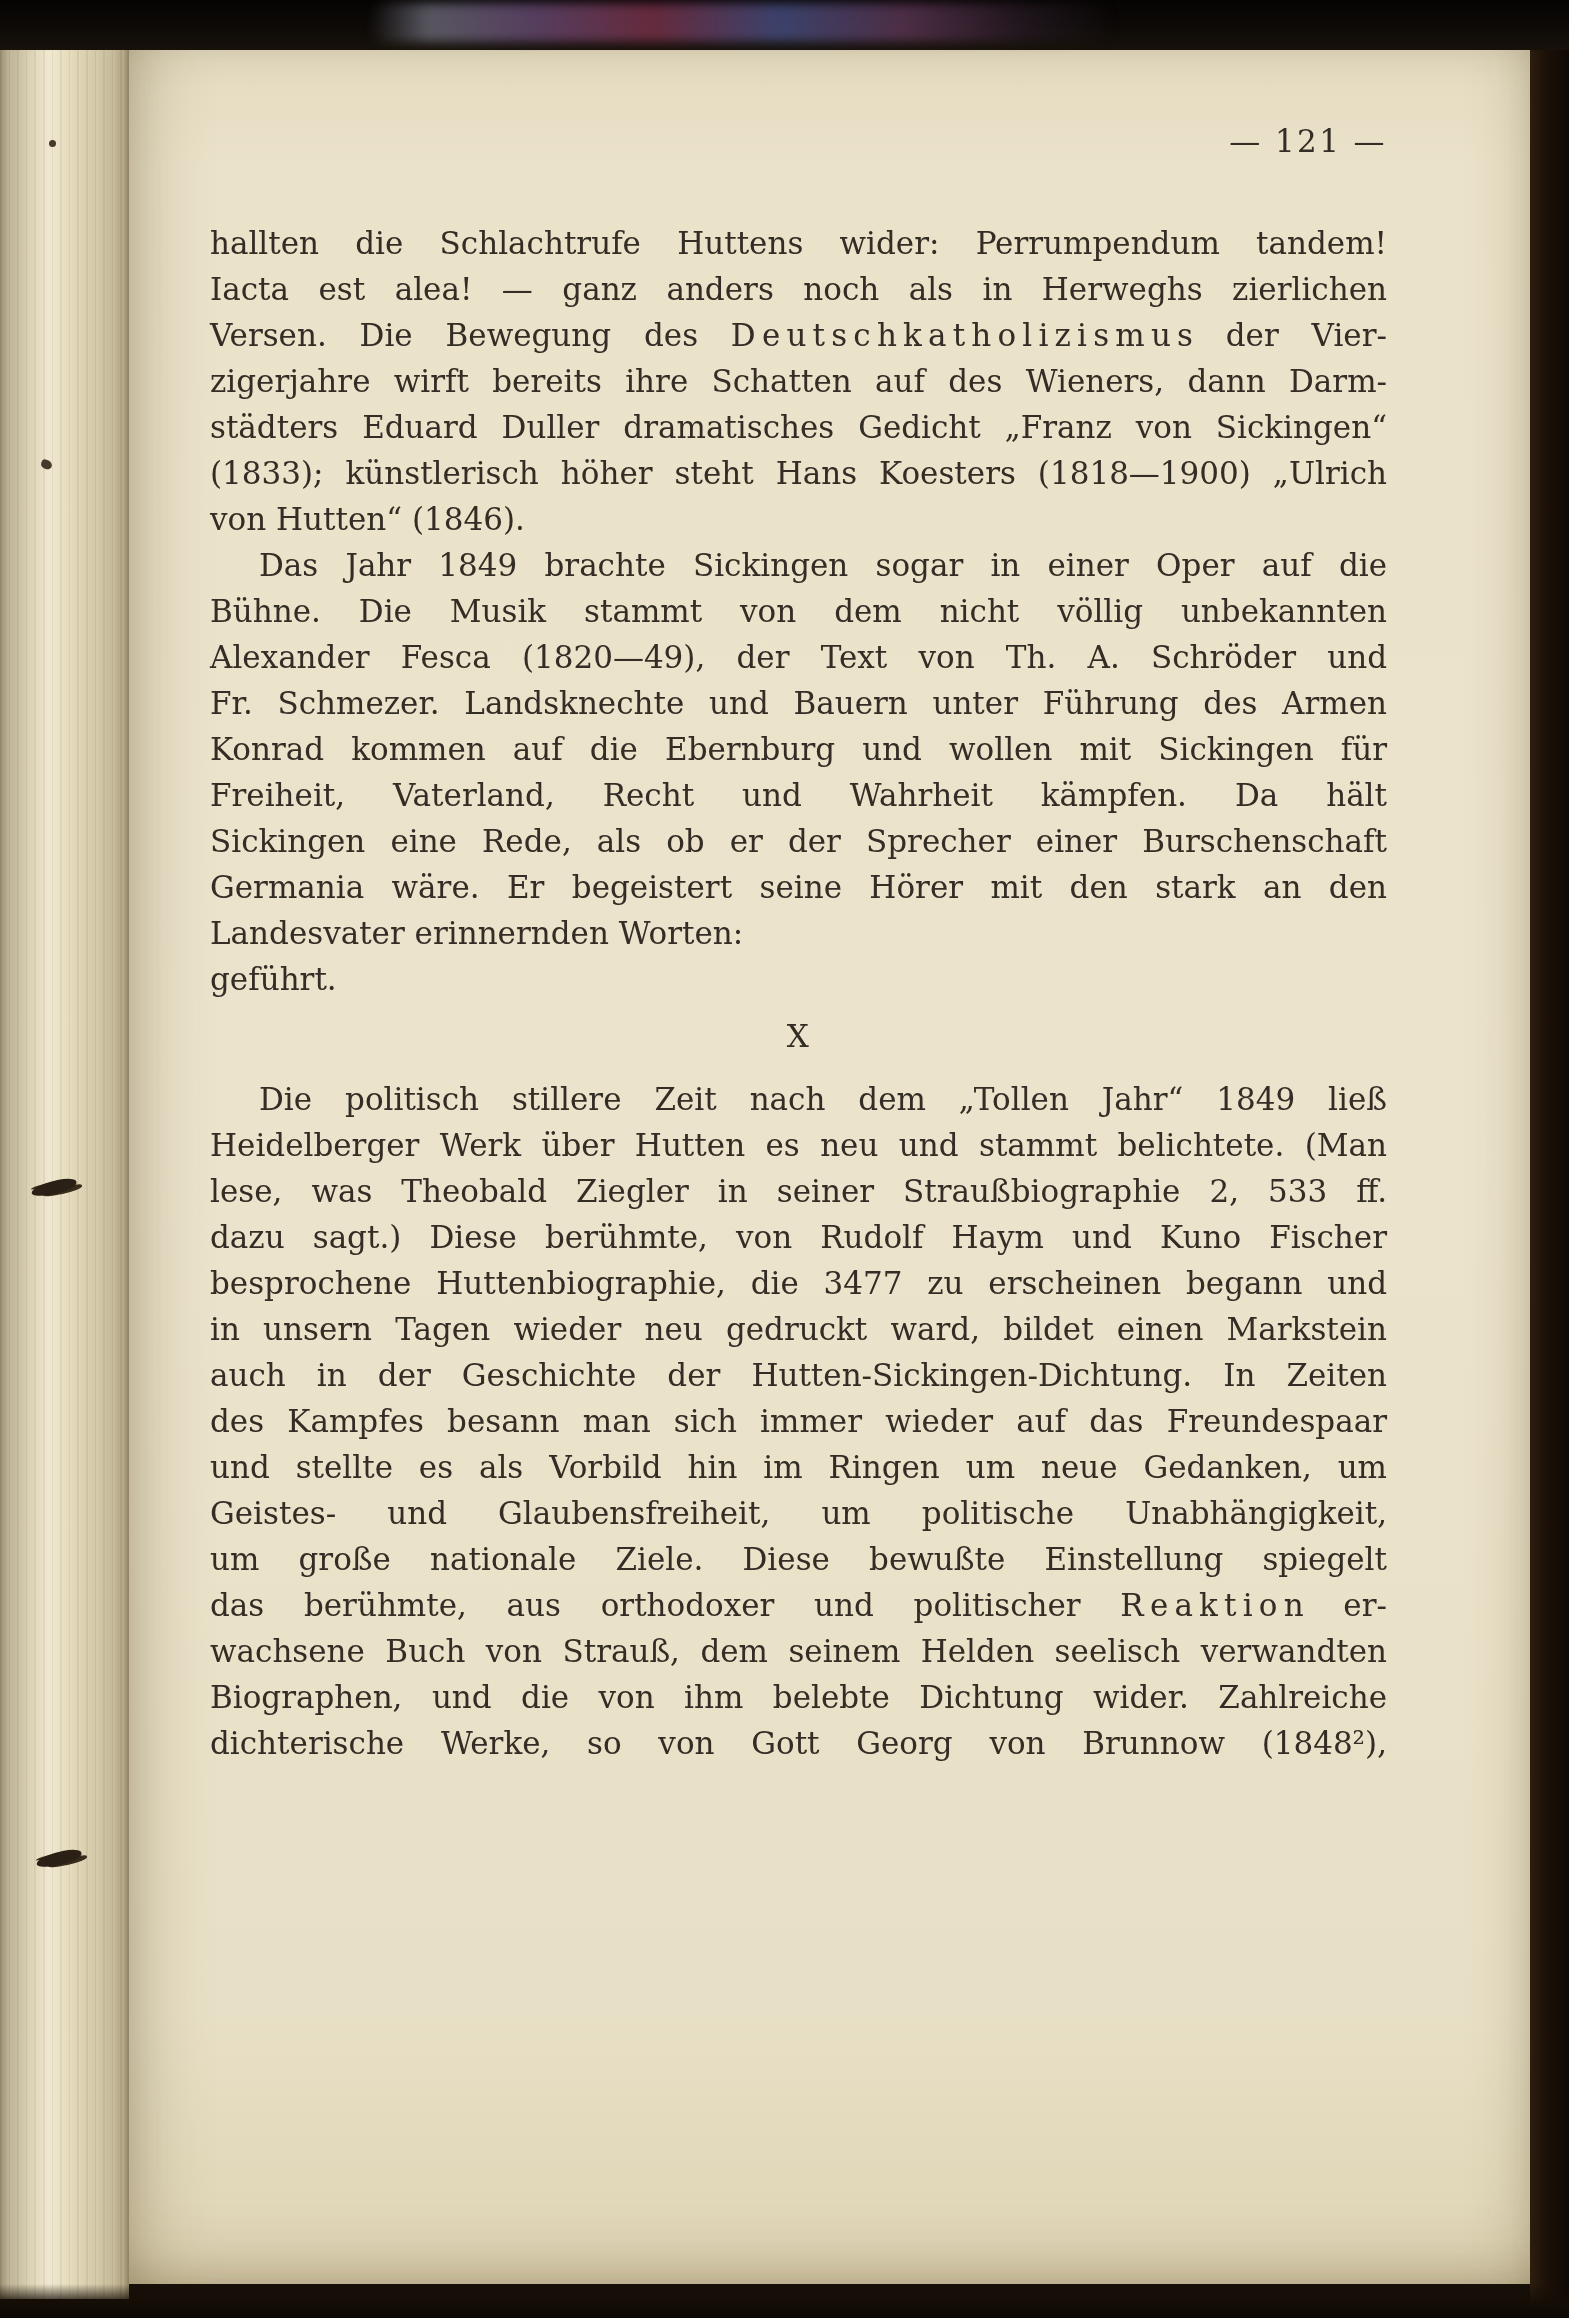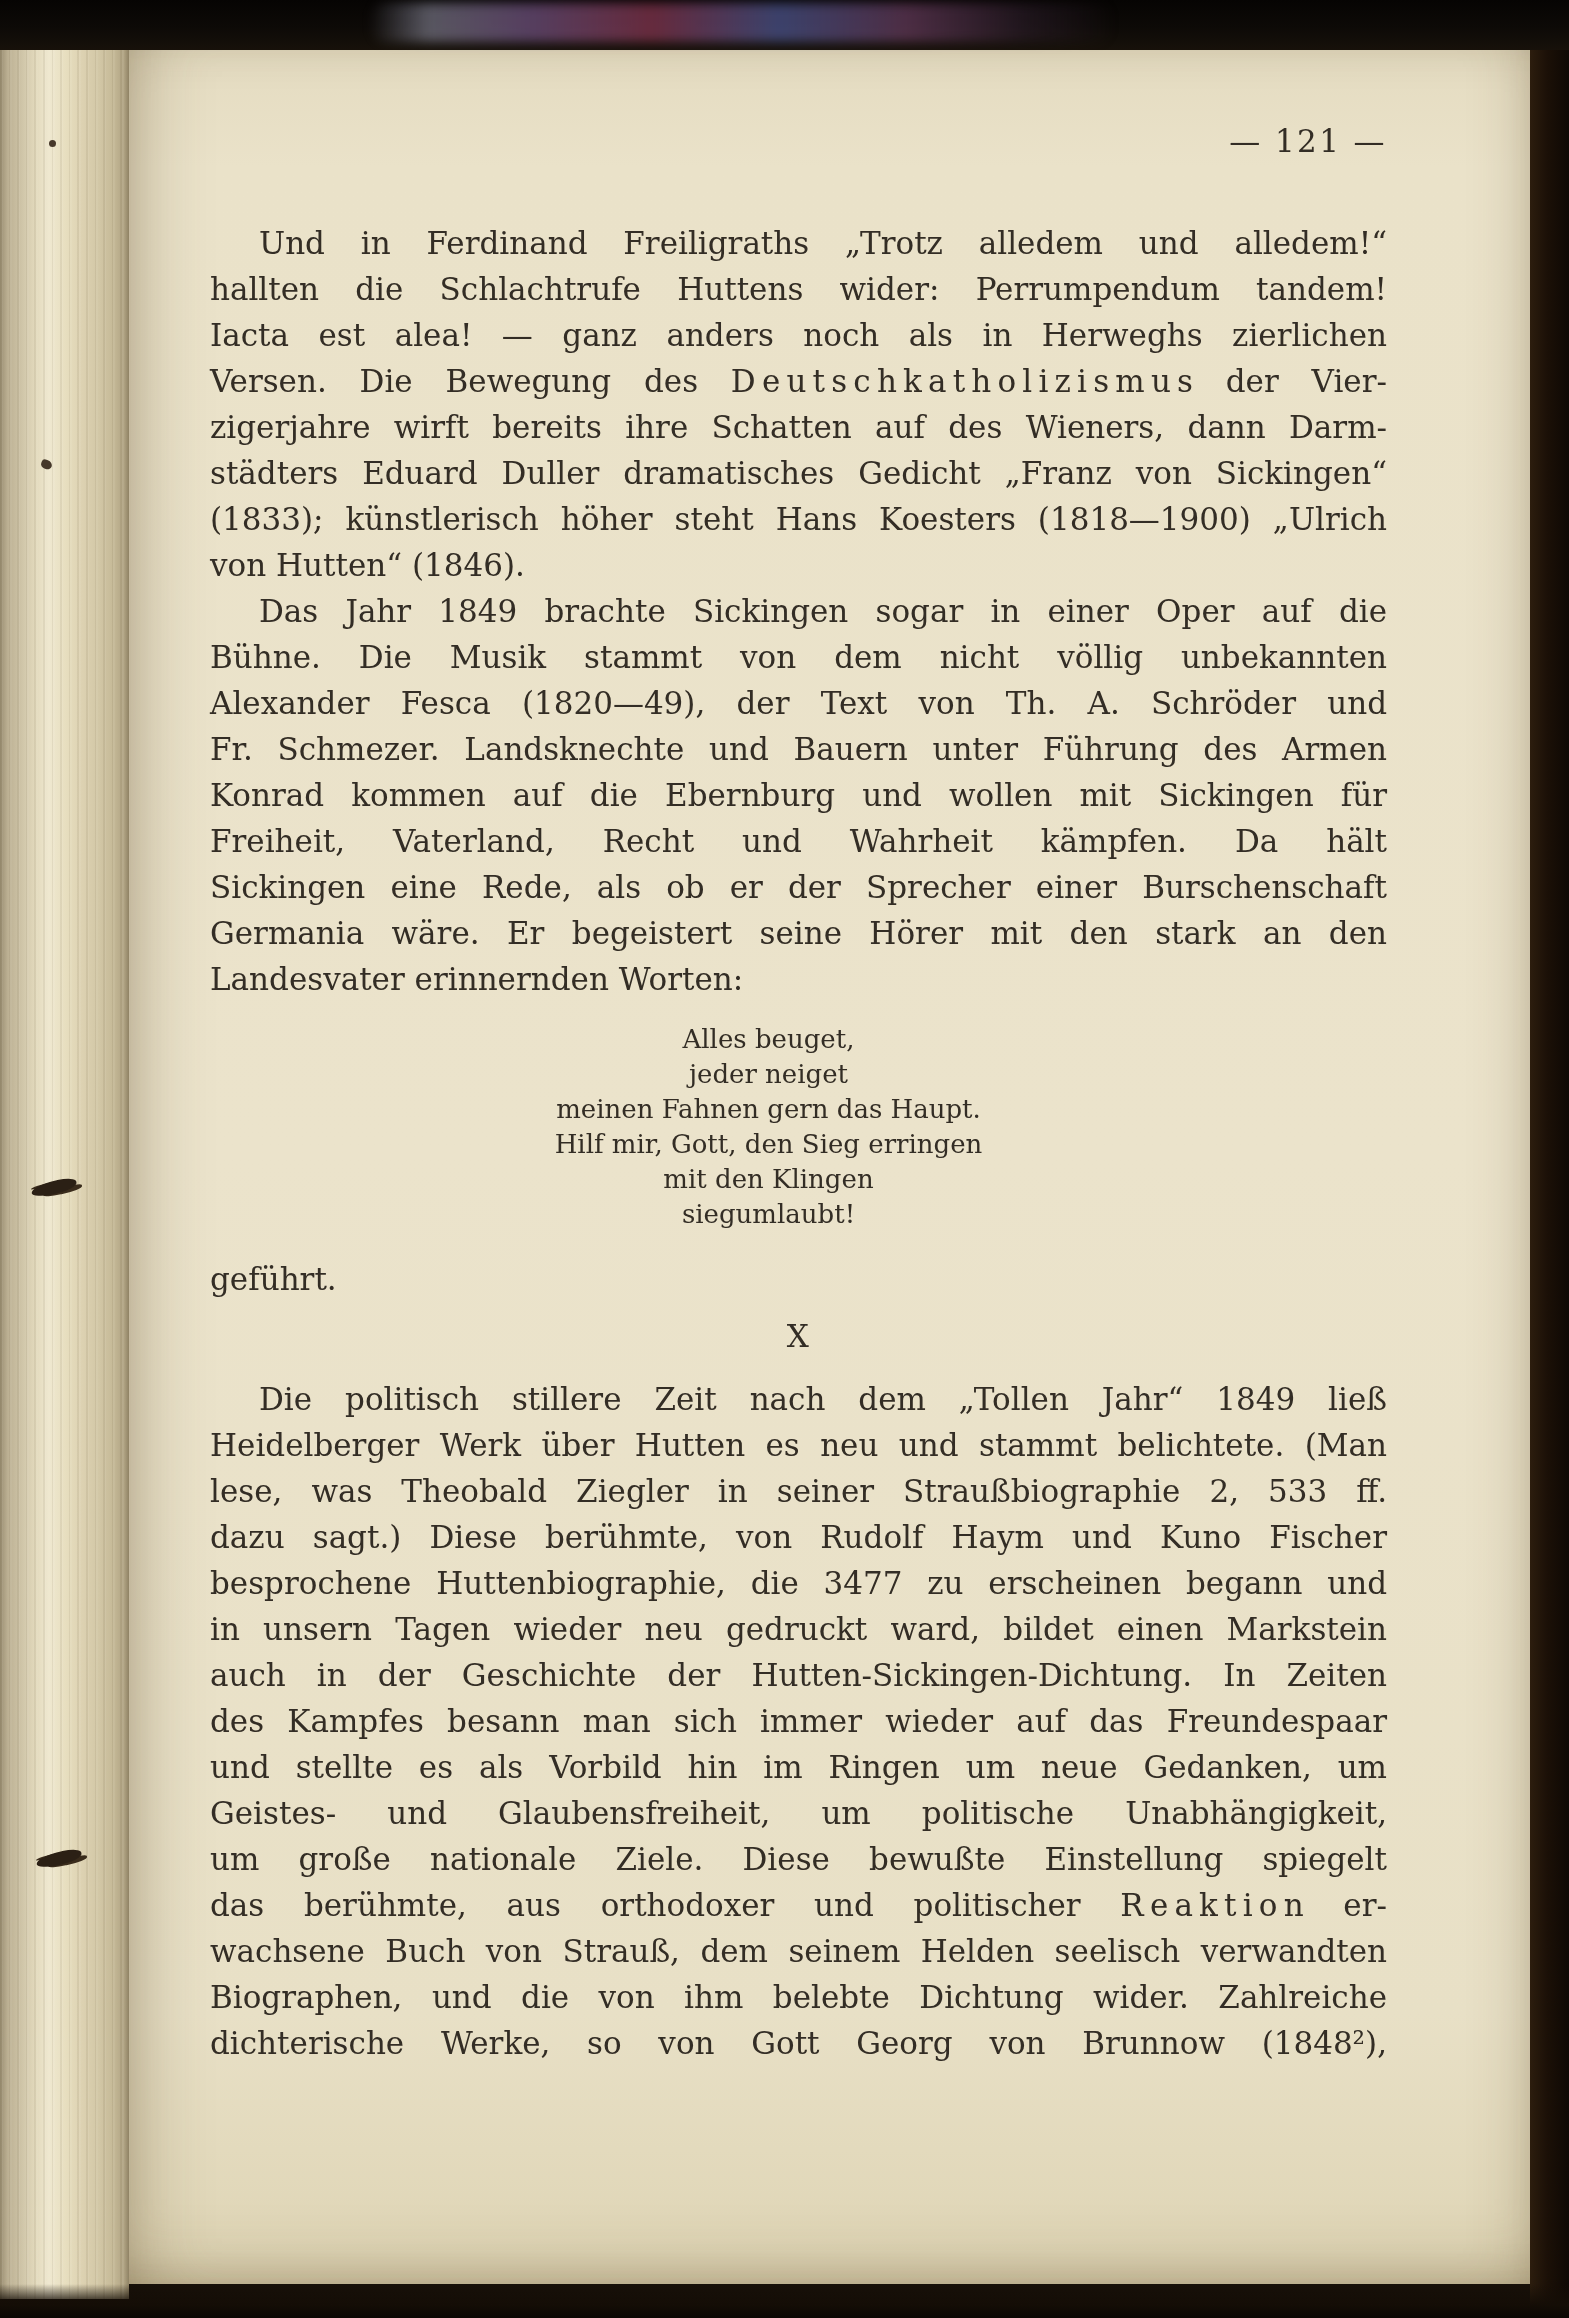--- a/index.html
+++ b/index.html
@@ -138,47 +138,38 @@
 <div class="spine-top">
   <div class="spine-smudge"></div>
 </div>
 <div class="right-dark"></div>
 <div class="bottom-dark"></div>
 
 <div class="text-area">
   <div class="page-number">— 121 —</div>
   <div id="content">
       <div class="paragraph">
-        <div class="line indent">Und in Ferdinand Freiligraths „Trotz alledem und alledem!“</div>
         <div class="line">hallten die Schlachtrufe Huttens wider: Perrumpendum tandem!</div>
         <div class="line">Iacta est alea! — ganz anders noch als in Herweghs zierlichen</div>
         <div class="line">Versen. Die Bewegung des D e u t s c h k a t h o l i z i s m u s der Vier-</div>
         <div class="line">zigerjahre wirft bereits ihre Schatten auf des Wieners, dann Darm-</div>
         <div class="line">städters Eduard Duller dramatisches Gedicht „Franz von Sickingen“</div>
         <div class="line">(1833); künstlerisch höher steht Hans Koesters (1818—1900) „Ulrich</div>
         <div class="line line-last">von Hutten“ (1846).</div>
       </div>
       <div class="paragraph">
         <div class="line indent">Das Jahr 1849 brachte Sickingen sogar in einer Oper auf die</div>
         <div class="line">Bühne. Die Musik stammt von dem nicht völlig unbekannten</div>
         <div class="line">Alexander Fesca (1820—49), der Text von Th. A. Schröder und</div>
         <div class="line">Fr. Schmezer. Landsknechte und Bauern unter Führung des Armen</div>
         <div class="line">Konrad kommen auf die Ebernburg und wollen mit Sickingen für</div>
         <div class="line">Freiheit, Vaterland, Recht und Wahrheit kämpfen. Da hält</div>
         <div class="line">Sickingen eine Rede, als ob er der Sprecher einer Burschenschaft</div>
         <div class="line">Germania wäre. Er begeistert seine Hörer mit den stark an den</div>
         <div class="line line-last">Landesvater erinnernden Worten:</div>
-      </div>
-      <div class="verse">
-        <div class="vline">Alles beuget,</div>
-        <div class="vline">jeder neiget</div>
-        <div class="vline">meinen Fahnen gern das Haupt.</div>
-        <div class="vline">Hilf mir, Gott, den Sieg erringen</div>
-        <div class="vline">mit den Klingen</div>
-        <div class="vline">siegumlaubt!</div>
       </div>
       <div class="paragraph">
         <div class="line line-last">geführt.</div>
       </div>
       <div class="section-heading">X</div>
       <div class="paragraph">
         <div class="line indent">Die politisch stillere Zeit nach dem „Tollen Jahr“ 1849 ließ</div>
         <div class="line">Heidelberger Werk über Hutten es neu und stammt belichtete. (Man</div>
         <div class="line">lese, was Theobald Ziegler in seiner Straußbiographie 2, 533 ff.</div>
         <div class="line">dazu sagt.) Diese berühmte, von Rudolf Haym und Kuno Fischer</div>

